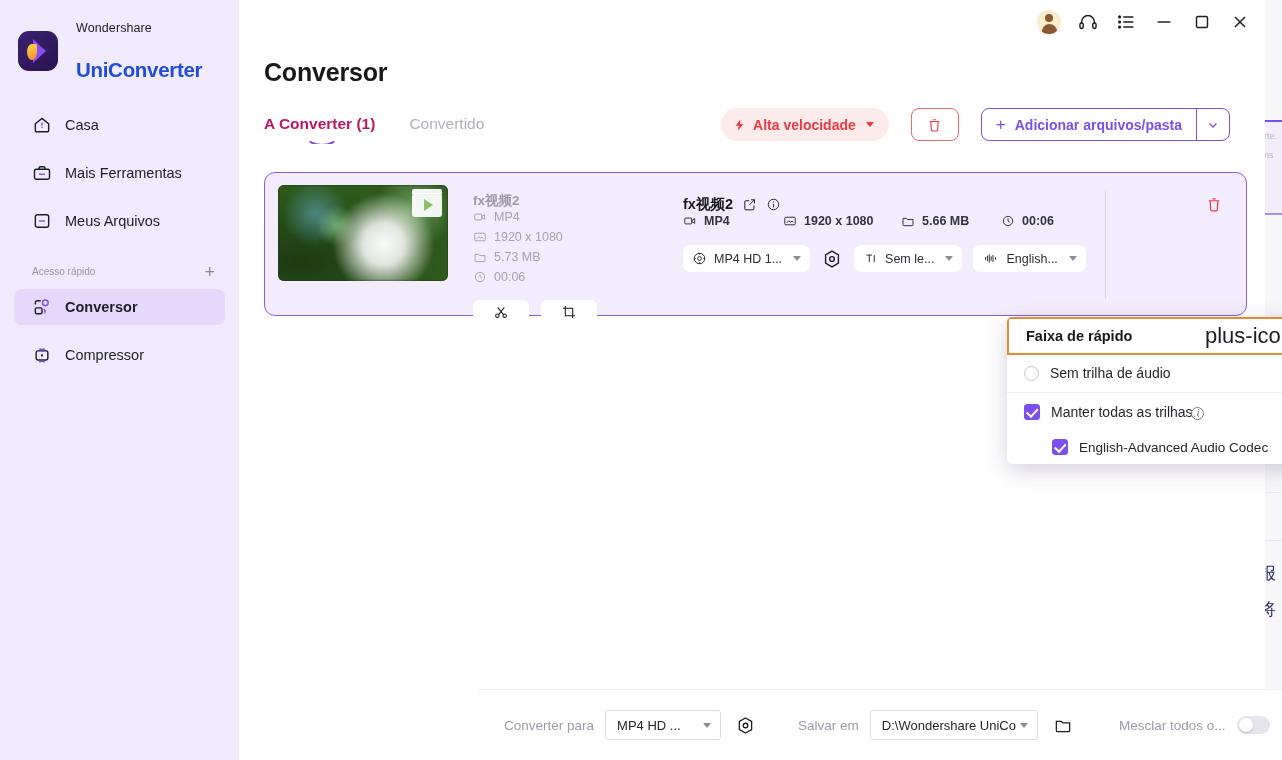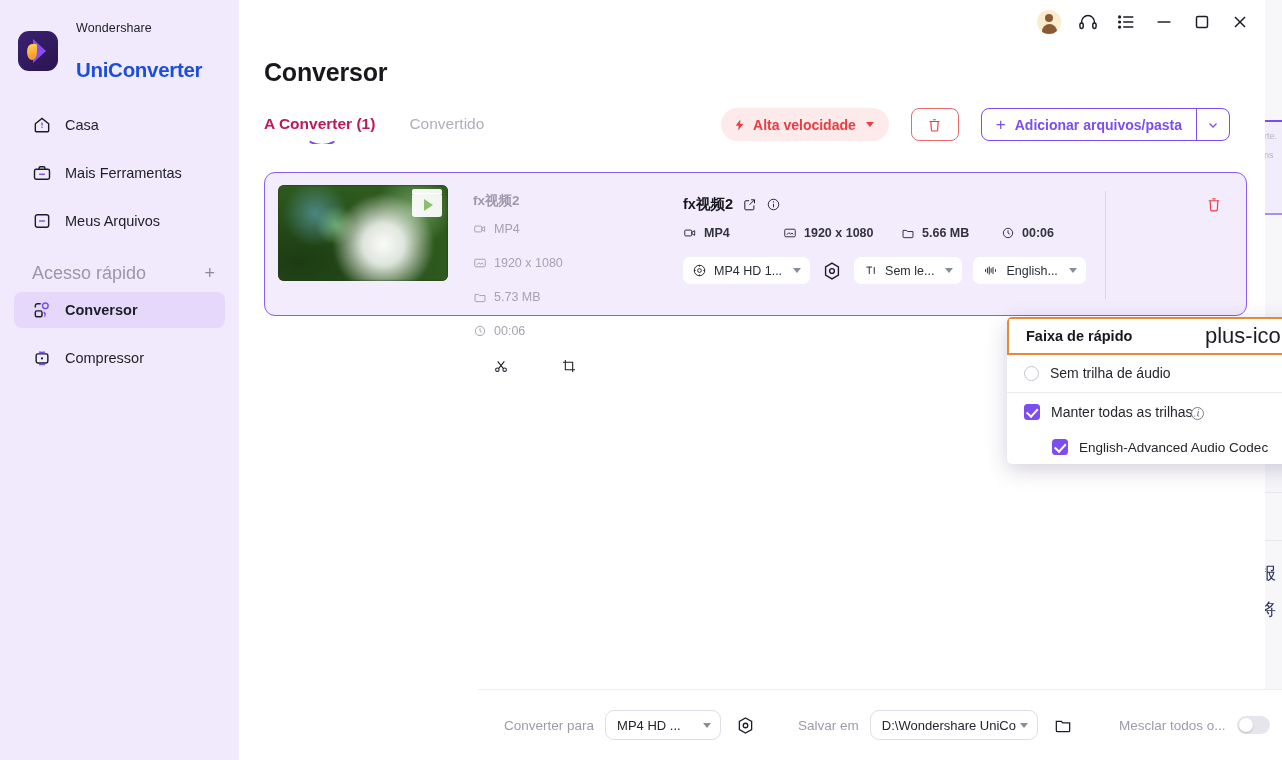--- a/index.html
+++ b/index.html
@@ -70,21 +70,21 @@
   .nav-item + .nav-item { margin-top: 12px; }
   .nav-label { font-size: 14.5px; color: #1e1e26; white-space: nowrap; }
   .nav-item.active { background: #e5d8fb; }
   .nav-item.active .nav-label { font-weight: 700; }
   .nav-ico { width: 20px; height: 20px; flex: 0 0 20px; display: block; }
 
   .quick {
     display: flex; align-items: center; justify-content: space-between;
     margin: 24px 24px 8px 32px;
   }
-  .quick-label { font-size: 18px; color: #9b97a6; }
+  .quick-label { font-size: 10px; color: #9b97a6; }
   .quick-plus { font-size: 18px; color: #8d8a99; line-height: 1; cursor: pointer; }
 
   
   .main {
     position: absolute; left: 239px; top: 0; width: 1026px; height: 760px;
     background: #ffffff; z-index: 1;
   }
 
   .winbar {
     position: absolute; right: 14px; top: 10px;
@@ -199,21 +199,21 @@
   .col-dst { padding: 22px 0 0 0; flex: 1; position: relative; }
   .card-divider {
     position: absolute; left: 422px; top: 18px; width: 1px; height: 108px;
     background: #ddd2f2;
   }
 
   .fname-src { font-size: 13.5px; font-weight: 700; color: #9e9aab; }
   .fname-dst { font-size: 14.5px; font-weight: 700; color: #17171d; }
   .fname-row { display: flex; align-items: center; gap: 9px; }
 
-  .meta { display: flex; flex-wrap: wrap; margin-top: 12px; row-gap: 20px; }
+  .meta { display: flex; flex-wrap: wrap; margin-top: 0; row-gap: 6px; }
   .meta-item { display: flex; align-items: center; gap: 7px; width: 100px; font-size: 12.5px; }
   .meta-item.wide { width: 118px; }
   .col-src .meta-item { color: #a6a2b1; }
   .col-dst .meta-item { color: #33333d; font-weight: 600; }
 
   .src-actions { display: flex; gap: 12px; margin-top: 16px; }
   .mini-btn {
     width: 56px; height: 24px; background: #fff; border-radius: 6px;
     display: flex; align-items: center; justify-content: center; cursor: pointer;
   }
@@ -270,21 +270,21 @@
   }
 
   
   .bottombar {
     position: absolute; left: 239px; bottom: 0; width: 1026px; height: 71px;
     background: #fff; border-top: 1px solid #eeeef2;
     display: flex; align-items: center; padding: 0 26px; z-index: 4;
   }
   .bb-label { font-size: 13.5px; color: #9e9aab; margin-right: 11px; white-space: nowrap; }
   .bb-sel {
-    height: 30px; min-width: 116px; border: 1px solid #dedee6; border-radius: 9px;
+    height: 30px; min-width: 116px; border: 1px solid #dedee6; border-radius: 3px;
     display: flex; align-items: center; justify-content: space-between;
     padding: 0 9px 0 11px; font-size: 13px; color: #25252e; cursor: pointer;
     background: #fff; white-space: nowrap;
   }
   .bb-gear { margin-left: 14px; cursor: pointer; display: block; }
   .bb-folder { margin-left: 15px; cursor: pointer; display: block; }
   .bb-path { min-width: 152px; }
   .bb-merge { margin-left: 46px; display: flex; align-items: center; gap: 11px; }
   .toggle {
     width: 33px; height: 18px; border-radius: 9px; background: #e6e4ec;

